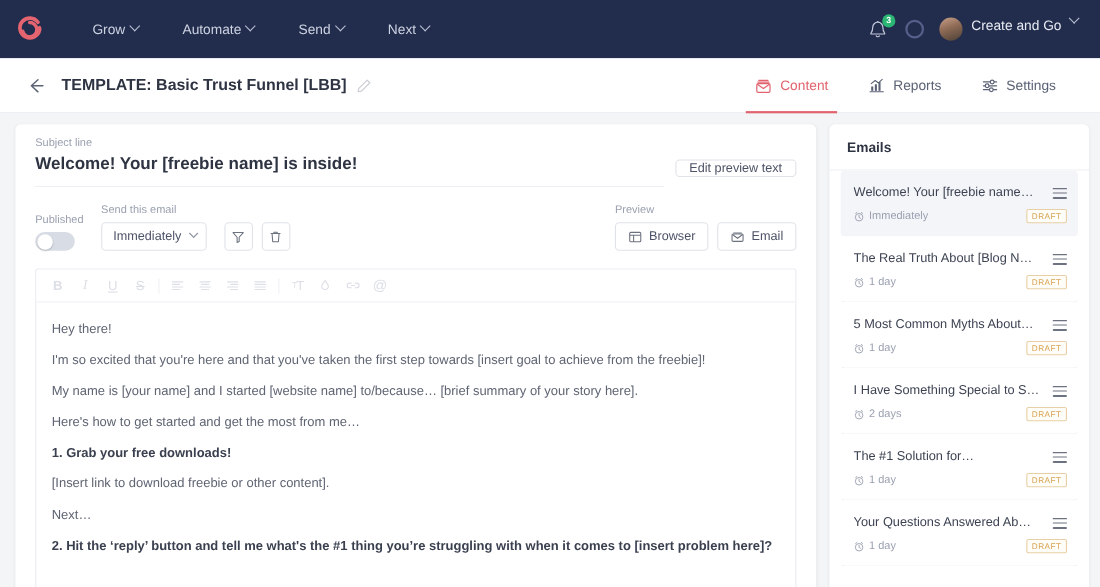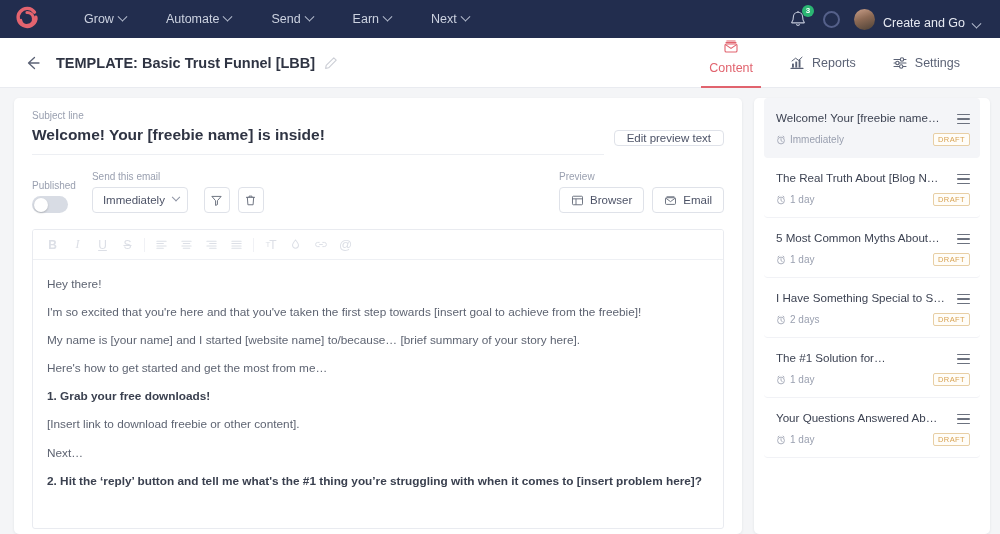--- a/index.html
+++ b/index.html
@@ -5,21 +5,21 @@
   * { box-sizing: border-box; margin: 0; padding: 0; }
   html, body {
     width: 1000px; height: 534px;
     background: #f4f5f7;
     font-family: "Liberation Sans", sans-serif;
     overflow: hidden;
   }
 
   
   .topnav {
-    height: 38px; background: #222d4e;
+    height: 53px; background: #222d4e;
     display: flex; align-items: center;
     padding: 0 14px;
   }
   .logo { width: 26px; height: 26px; margin-right: 24px; flex: 0 0 auto; }
   .nav-items { display: flex; align-items: center; gap: 0px; }
   .nav-item {
     color: #ccd2e0; font-size: 12.5px;
     padding: 0 20px; display: flex; align-items: center; gap: 5px;
     cursor: pointer; height: 38px;
   }
@@ -29,21 +29,21 @@
   .nav-right { margin-left: auto; display: flex; align-items: center; gap: 14px; padding-right: 6px;}
   .bell-wrap { position: relative; width: 22px; height: 22px; cursor: pointer; }
   .badge {
     position: absolute; top: -3px; right: -5px;
     background: #2bb673; color: #fff; font-size: 8px; line-height: 12px;
     min-width: 12px; height: 12px; border-radius: 6px; text-align: center;
     padding: 0 2px; font-weight: bold;
   }
   .ring-icon { width: 17px; height: 17px; border-radius: 50%;
     border: 2.5px solid #55608a; cursor: pointer; }
-  .user-box { display: flex; align-items: flex-end; gap: 8px; cursor: pointer; }
+  .user-box { display: flex; align-items: flex-start; gap: 8px; cursor: pointer; }
   .avatar {
     width: 21px; height: 21px; border-radius: 50%;
     background: linear-gradient(160deg,#caa08a 0%,#8d6a55 45%,#4b4036 100%);
     border: 1px solid #3c4straight; overflow: hidden; flex: 0 0 auto;
   }
   .user-name { color: #e7eaf2; font-size: 12.5px; }
 
   
   .subheader {
     height: 50px; background: #ffffff;
@@ -52,21 +52,21 @@
   }
   .back-arrow { width: 20px; height: 20px; cursor: pointer; margin-right: 14px; flex:0 0 auto;}
   .page-title { font-size: 14.5px; color: #2f3443; font-weight: bold; }
   .pencil { margin-left: 9px; width: 14px; height: 14px; cursor: pointer; opacity: .45;}
   .tabs { margin-left: auto; display: flex; align-items: stretch; height: 50px; }
   .tab {
     display: flex; align-items: center; gap: 7px;
     padding: 0 18px; font-size: 12.5px; color: #5b6275;
     cursor: pointer; position: relative;
   }
-  .tab.active { color: #e1636e; flex-direction: column; }
+  .tab.active { color: #e1636e; }
   .tab.active:after {
     content: ''; position: absolute; left: 10px; right: 10px; bottom: 0;
     height: 2px; background: #e1636e;
   }
 
   
   .body-wrap { display: flex; gap: 12px; padding: 10px 10px 0 14px; height: 446px; }
   .main-card {
     flex: 1 1 auto; background: #fff; border-radius: 5px;
     box-shadow: 0 1px 3px rgba(30,40,70,.08);
@@ -142,21 +142,21 @@
     height: 42px; display: flex; align-items: center; padding: 0 16px;
     font-size: 12.5px; font-weight: bold; color: #2f3443;
     border-bottom: 1px solid #eef0f4;
   }
   .email-list { padding: 0 10px; overflow: hidden; }
   .email-item {
     padding: 13px 10px 11px 12px; border-bottom: 1px solid #f1f2f6;
     cursor: pointer; border-radius: 4px;
   }
   .email-item.selected { background: #f4f5f8; border-bottom-color: transparent; }
-  .email-top { display: flex; align-items: flex-end; }
+  .email-top { display: flex; align-items: center; }
   .email-title {
     font-size: 11.6px; color: #3c4252; flex: 1 1 auto;
     white-space: nowrap; overflow: hidden; text-overflow: ellipsis; padding-right: 6px;
   }
   .burger { width: 13px; height: 10px; flex: 0 0 auto; cursor: pointer; margin-top: 2px;}
   .burger span { display: block; height: 1.4px; background: #6c7siz; background:#6c727f; margin-bottom: 3px; border-radius: 1px;}
   .email-bot { display: flex; align-items: center; margin-top: 9px; }
   .email-delay { font-size: 10px; color: #9aa0b0; display: flex; align-items: center; gap: 4px;}
   .draft-badge {
     margin-left: auto; font-size: 7.5px; letter-spacing: .4px; color: #d8a355;
@@ -178,24 +178,20 @@
     <div class="nav-item">
       <span>Grow</span>
       <i class="caret"></i>
     </div>
     <div class="nav-item">
       <span>Automate</span>
       <i class="caret"></i>
     </div>
     <div class="nav-item">
       <span>Send</span>
-      <i class="caret"></i>
-    </div>
-    <div class="nav-item">
-      <span>Earn</span>
       <i class="caret"></i>
     </div>
     <div class="nav-item">
       <span>Next</span>
       <i class="caret"></i>
     </div>
   </div>
 
   <div class="nav-right">
     <div class="bell-wrap">
@@ -374,20 +370,21 @@
         <p>Here's how to get started and get the most from me…</p>
         <p class="b">1. Grab your free downloads!</p>
         <p>[Insert link to download freebie or other content].</p>
         <p>Next…</p>
         <p class="b">2. Hit the ‘reply’ button and tell me what's the #1 thing you’re struggling with when it comes to [insert problem here]?</p>
       </div>
     </div>
   </div>
 
   <div class="side-card">
+    <div class="side-head">Emails</div>
     <div class="email-list">
 
       <div class="email-item selected">
         <div class="email-top">
           <div class="email-title">Welcome! Your [freebie name…</div>
           <div class="burger">
               <span></span>
               <span></span>
               <span></span>
             </div>

